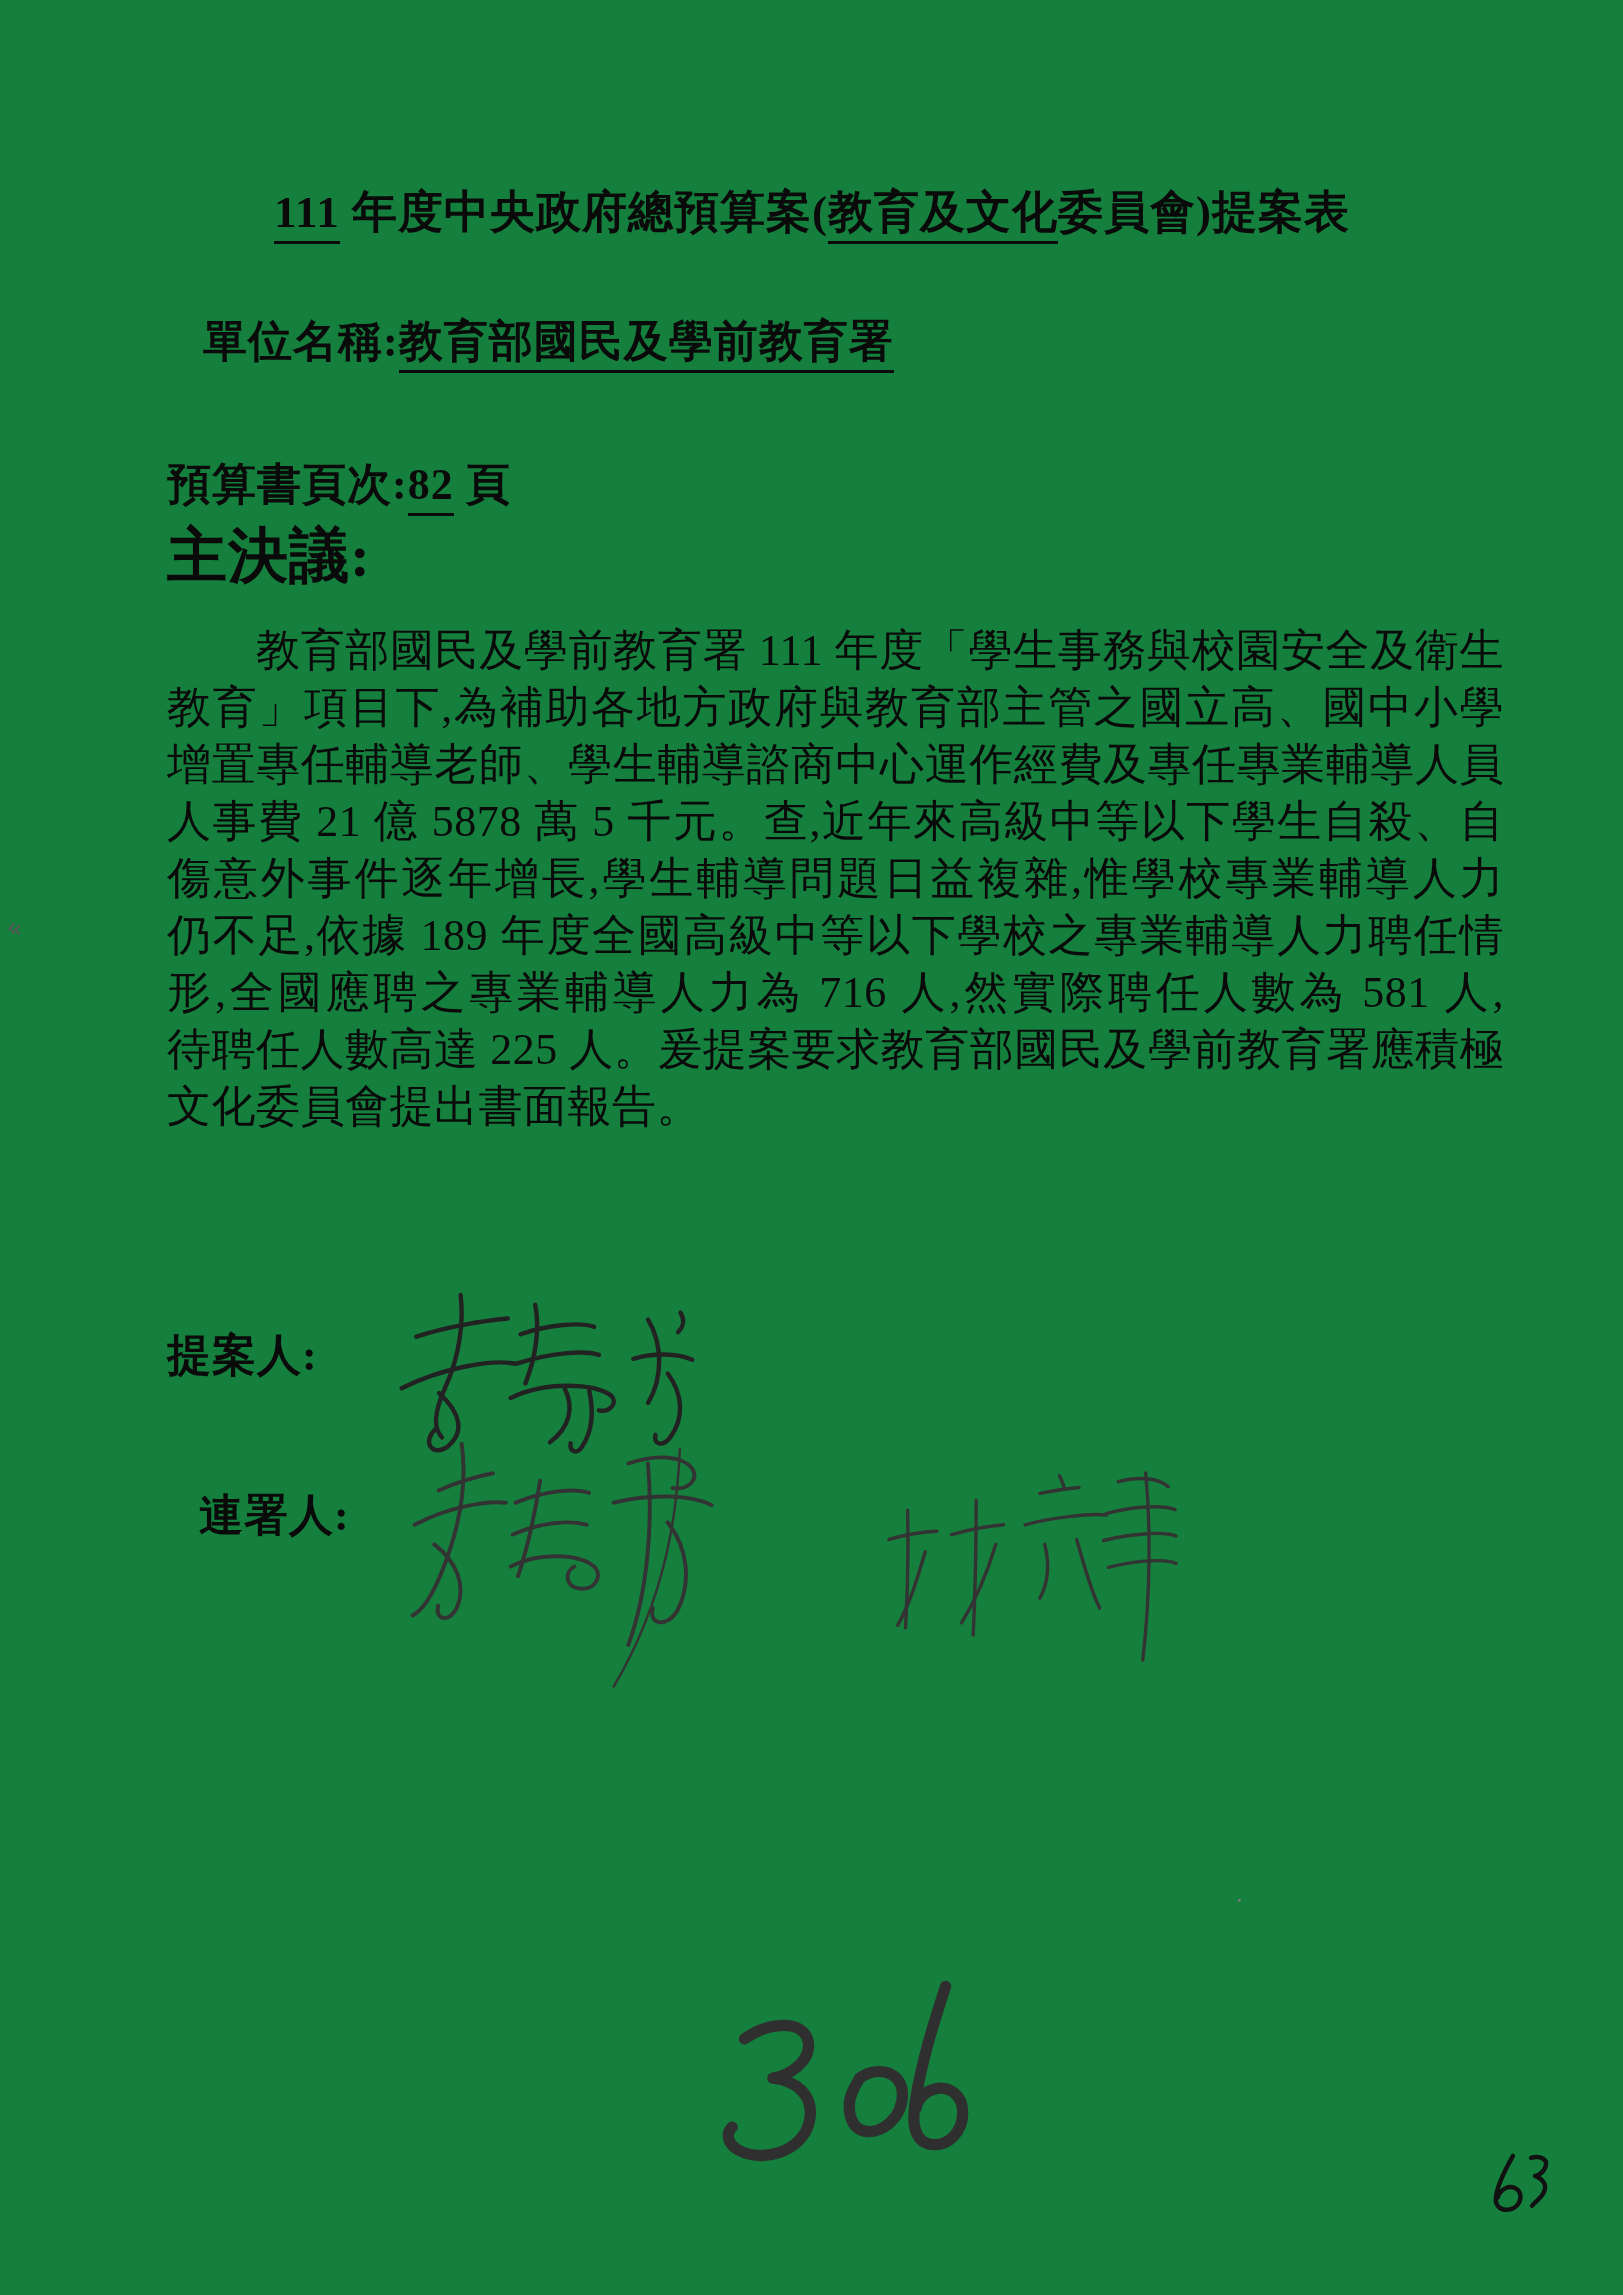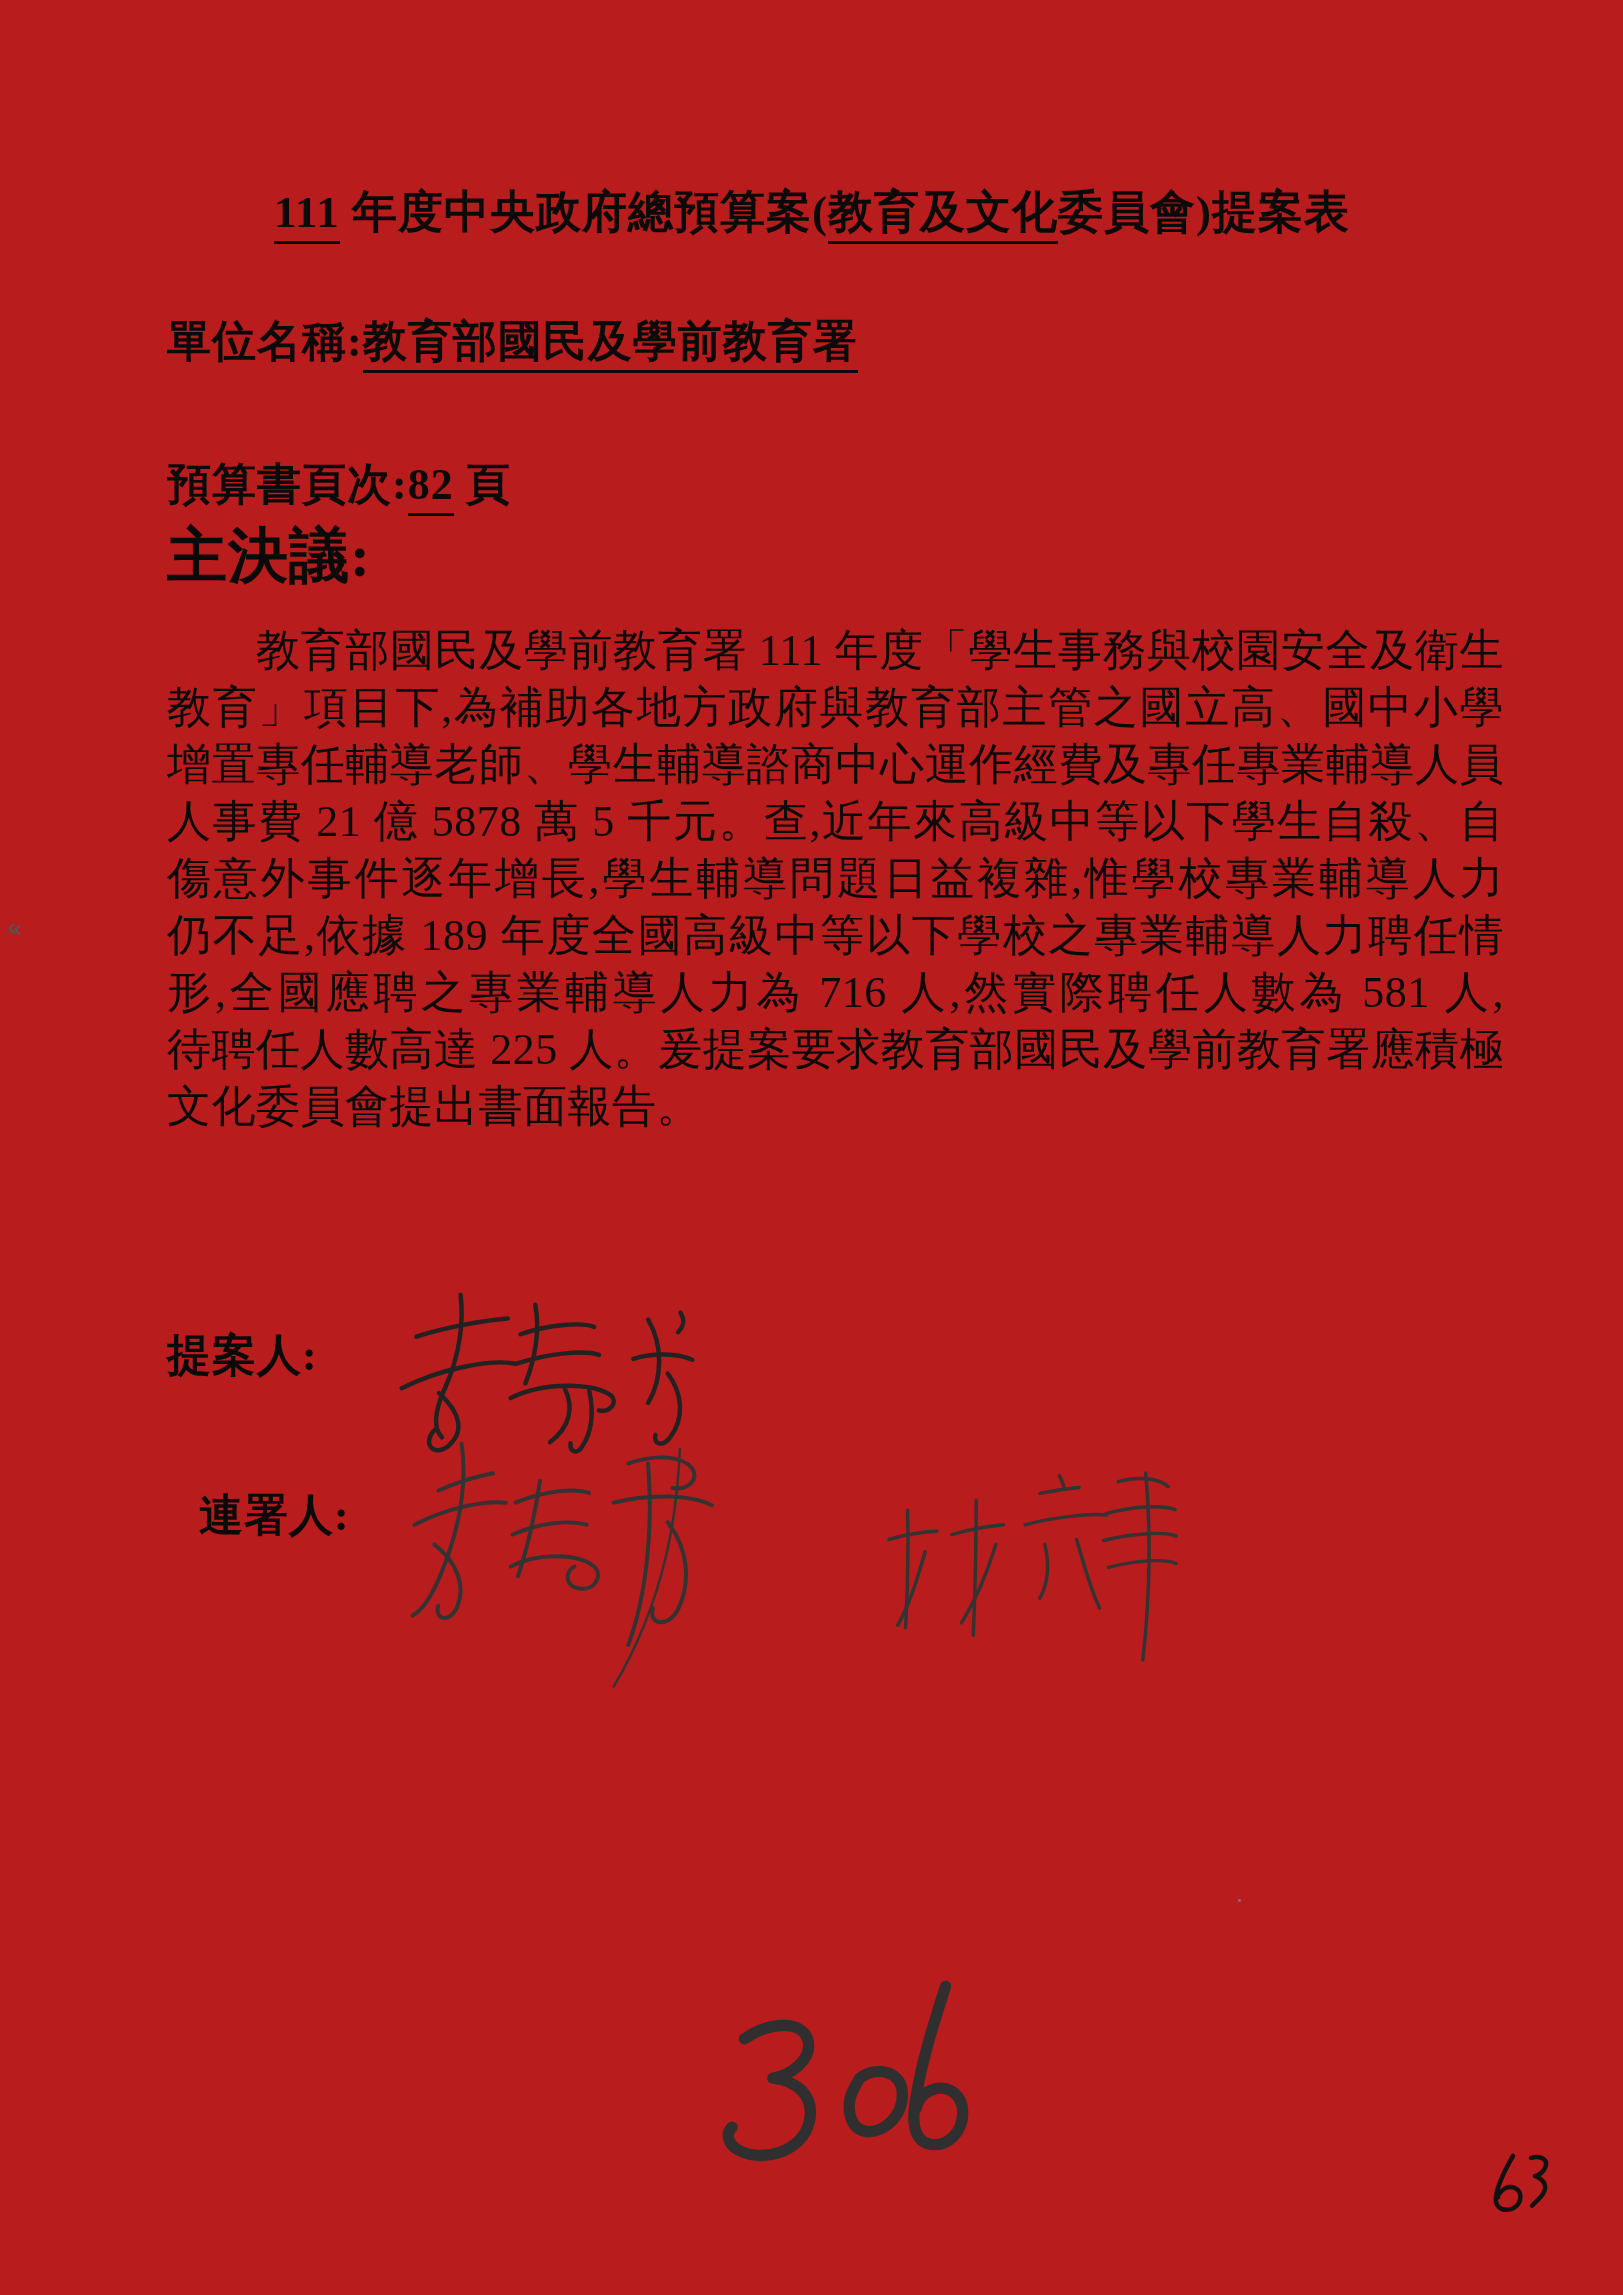--- a/index.html
+++ b/index.html
@@ -4,33 +4,33 @@
 <style>
   * { margin:0; padding:0; box-sizing:border-box; }
   html,body { background:#ffffff; }
   body {
     width:1624px; height:2295px;
     font-family:"Liberation Serif","DejaVu Serif",serif;
     color:#0a0a0a;
   }
   .page {
     position:relative; width:1624px; height:2295px;
-    background:#b91c1c; overflow:hidden;font-family:Liberation Serif, serif;
+    background:#15803d; overflow:hidden;font-family:Liberation Serif, serif;
   }
   .title {
     position:absolute; top:182px; left:0; width:100%;
     text-align:center; font-size:45px; font-weight:700;
     letter-spacing:1px; white-space:nowrap;
   }
   .u { border-bottom:3.4px solid #0a0a0a; padding-bottom:3.9px; }
   .fieldrow {
     position:absolute; left:167px; font-size:44px; font-weight:700;
     white-space:nowrap; letter-spacing:1px;
   }
-  .row-unit   { top:312px; }
+  .row-unit   { top:312px;margin-left:36px; }
   .row-budget { top:427px;margin-top:28px; }
   .row-heading{ top:516px; font-size:60px; }
   .row-proposer { top:1326px; }
   .row-cosigner { top:1486px;margin-left:32px; }
   .para {
     position:absolute; left:167px; top:622px; width:1337px;
   }
   .bodyline {
     height:57px; line-height:57px; font-size:44px; font-weight:400;
     text-align:justify; text-align-last:justify; white-space:nowrap;

